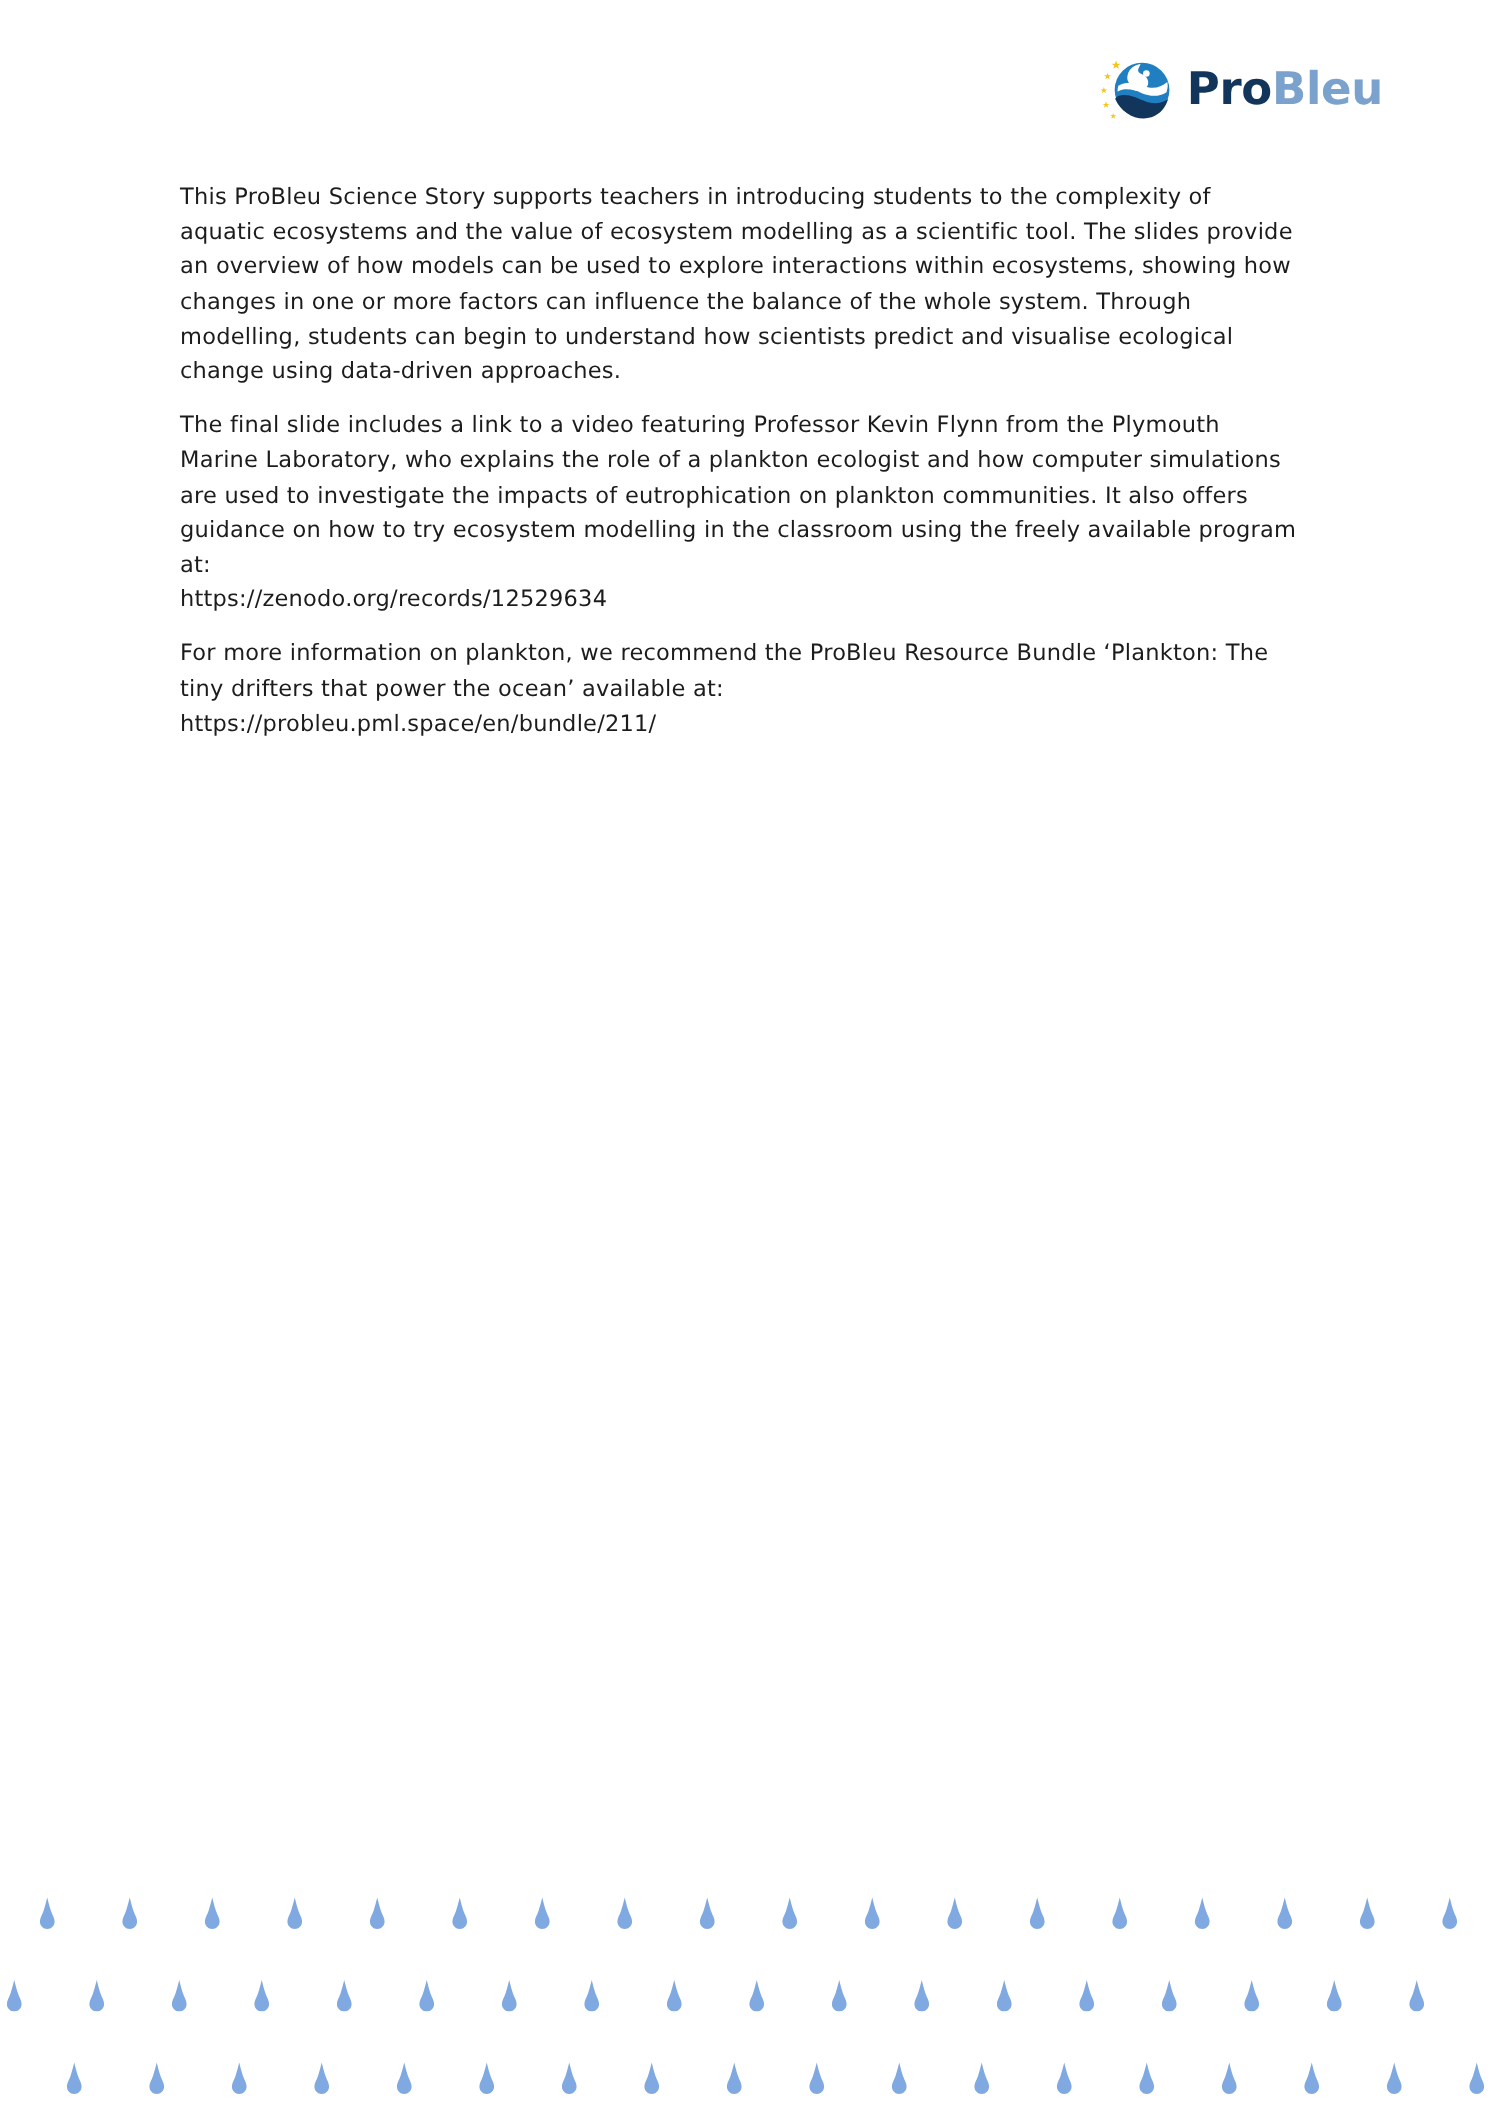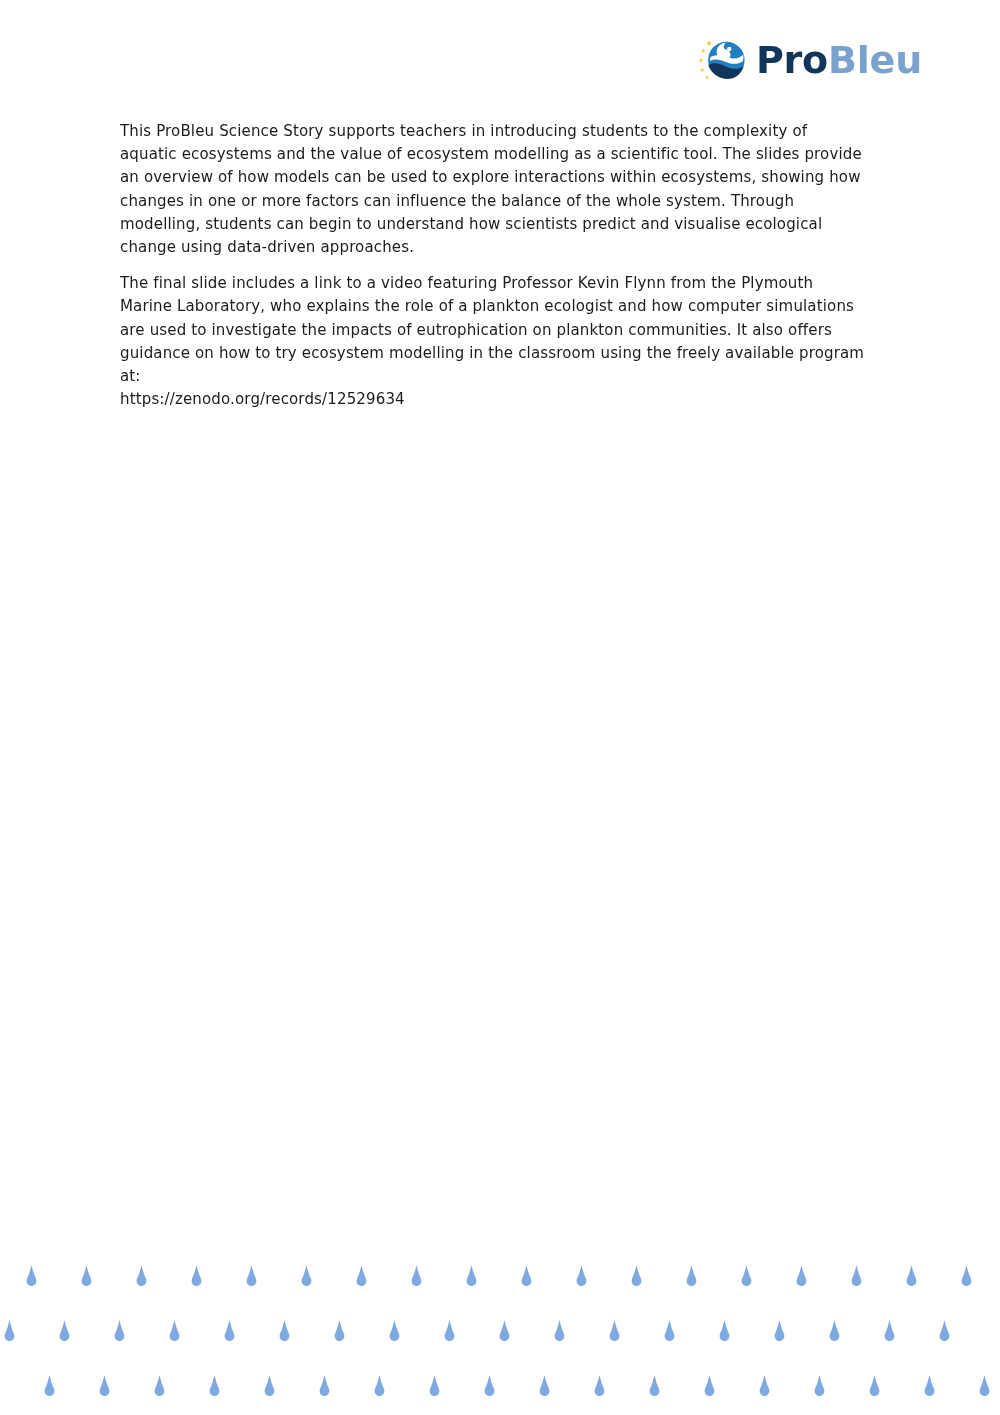--- a/index.html
+++ b/index.html
@@ -32,21 +32,21 @@
     align-items: center;
     gap: 9px;
   }
   .logo-mark {
     width: 48px;
     height: 48px;
     display: block;
     flex: none;
   }
   .logo-word {
-    font-size: 38px;
+    font-size: 30px;
     font-weight: bold;
     letter-spacing: -0.2px;
     line-height: 1;
     white-space: nowrap;
   }
   .logo-pro { color: #12355b; }
   .logo-bleu { color: #7ba2cc; }
 
   
   .content {
@@ -117,20 +117,22 @@
       <circle cx="63" cy="27" r="4.6" fill="#ffffff"></circle>
     </svg>
     <div class="logo-word"><span class="logo-pro">Pro</span><span class="logo-bleu">Bleu</span></div>
   </div>
 </div>
 
 <div class="content">
   <p class="para">This ProBleu Science Story supports teachers in introducing students to the complexity of aquatic ecosystems and the value of ecosystem modelling as a scientific tool. The slides provide an overview of how models can be used to explore interactions within ecosystems, showing how changes in one or more factors can influence the balance of the whole system. Through modelling, students can begin to understand how scientists predict and visualise ecological change using data-driven approaches.</p>
   <p class="para">The final slide includes a link to a video featuring Professor Kevin Flynn from the Plymouth Marine Laboratory, who explains the role of a plankton ecologist and how computer simulations are used to investigate the impacts of eutrophication on plankton communities. It also offers guidance on how to try ecosystem modelling in the classroom using the freely available program at:
 https://zenodo.org/records/12529634</p>
+  <p class="para">For more information on plankton, we recommend the ProBleu Resource Bundle ‘Plankton: The tiny drifters that power the ocean’ available at:
+https://probleu.pml.space/en/bundle/211/</p>
 </div>
 
 <div class="footer-pattern">
   <div class="drop-row r1" style="padding-left: 26px;">
       <svg viewBox="0 0 11 21" class="drop" style="margin-right: 44px;">
         <path d="M5.5 0 C5.5 0 4.3 5.2 3.0 9.0 C2.0 11.9 0.6 13.7 0.6 16.0 C0.6 18.8 2.8 21 5.5 21 C8.2 21 10.4 18.8 10.4 16.0 C10.4 13.7 9.0 11.9 8.0 9.0 C6.7 5.2 5.5 0 5.5 0 Z" fill="#7fa9e0"></path>
       </svg>
       <svg viewBox="0 0 11 21" class="drop" style="margin-right: 44px;">
         <path d="M5.5 0 C5.5 0 4.3 5.2 3.0 9.0 C2.0 11.9 0.6 13.7 0.6 16.0 C0.6 18.8 2.8 21 5.5 21 C8.2 21 10.4 18.8 10.4 16.0 C10.4 13.7 9.0 11.9 8.0 9.0 C6.7 5.2 5.5 0 5.5 0 Z" fill="#7fa9e0"></path>
       </svg>

